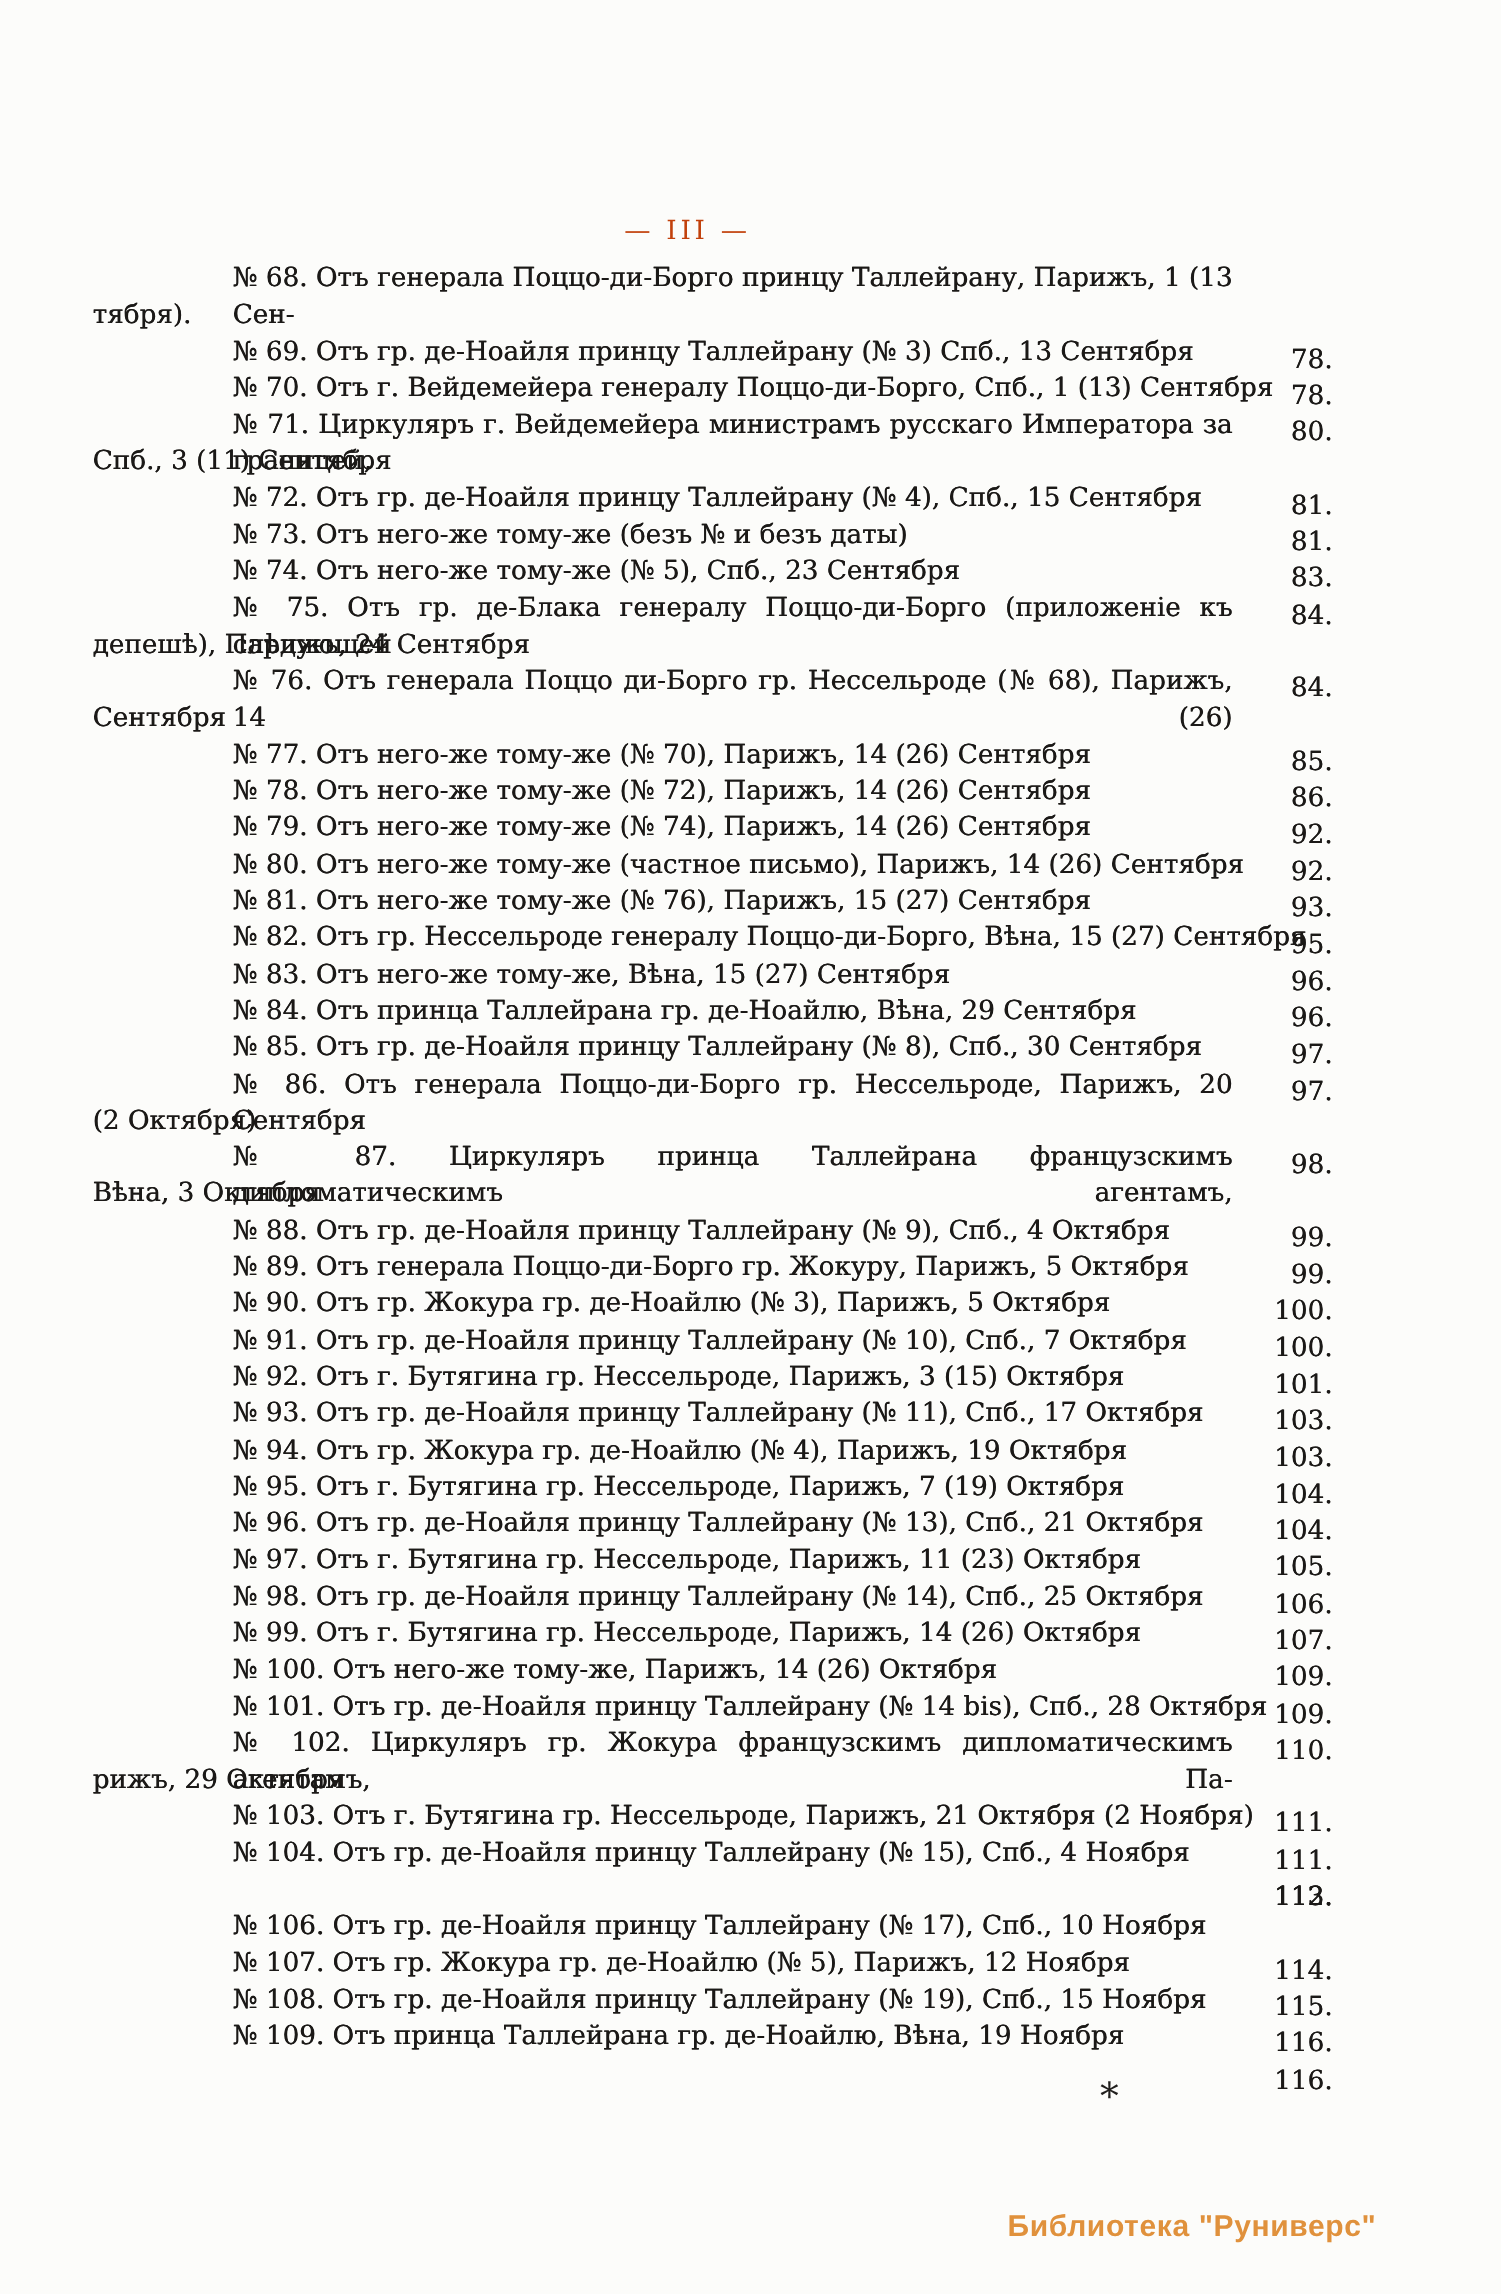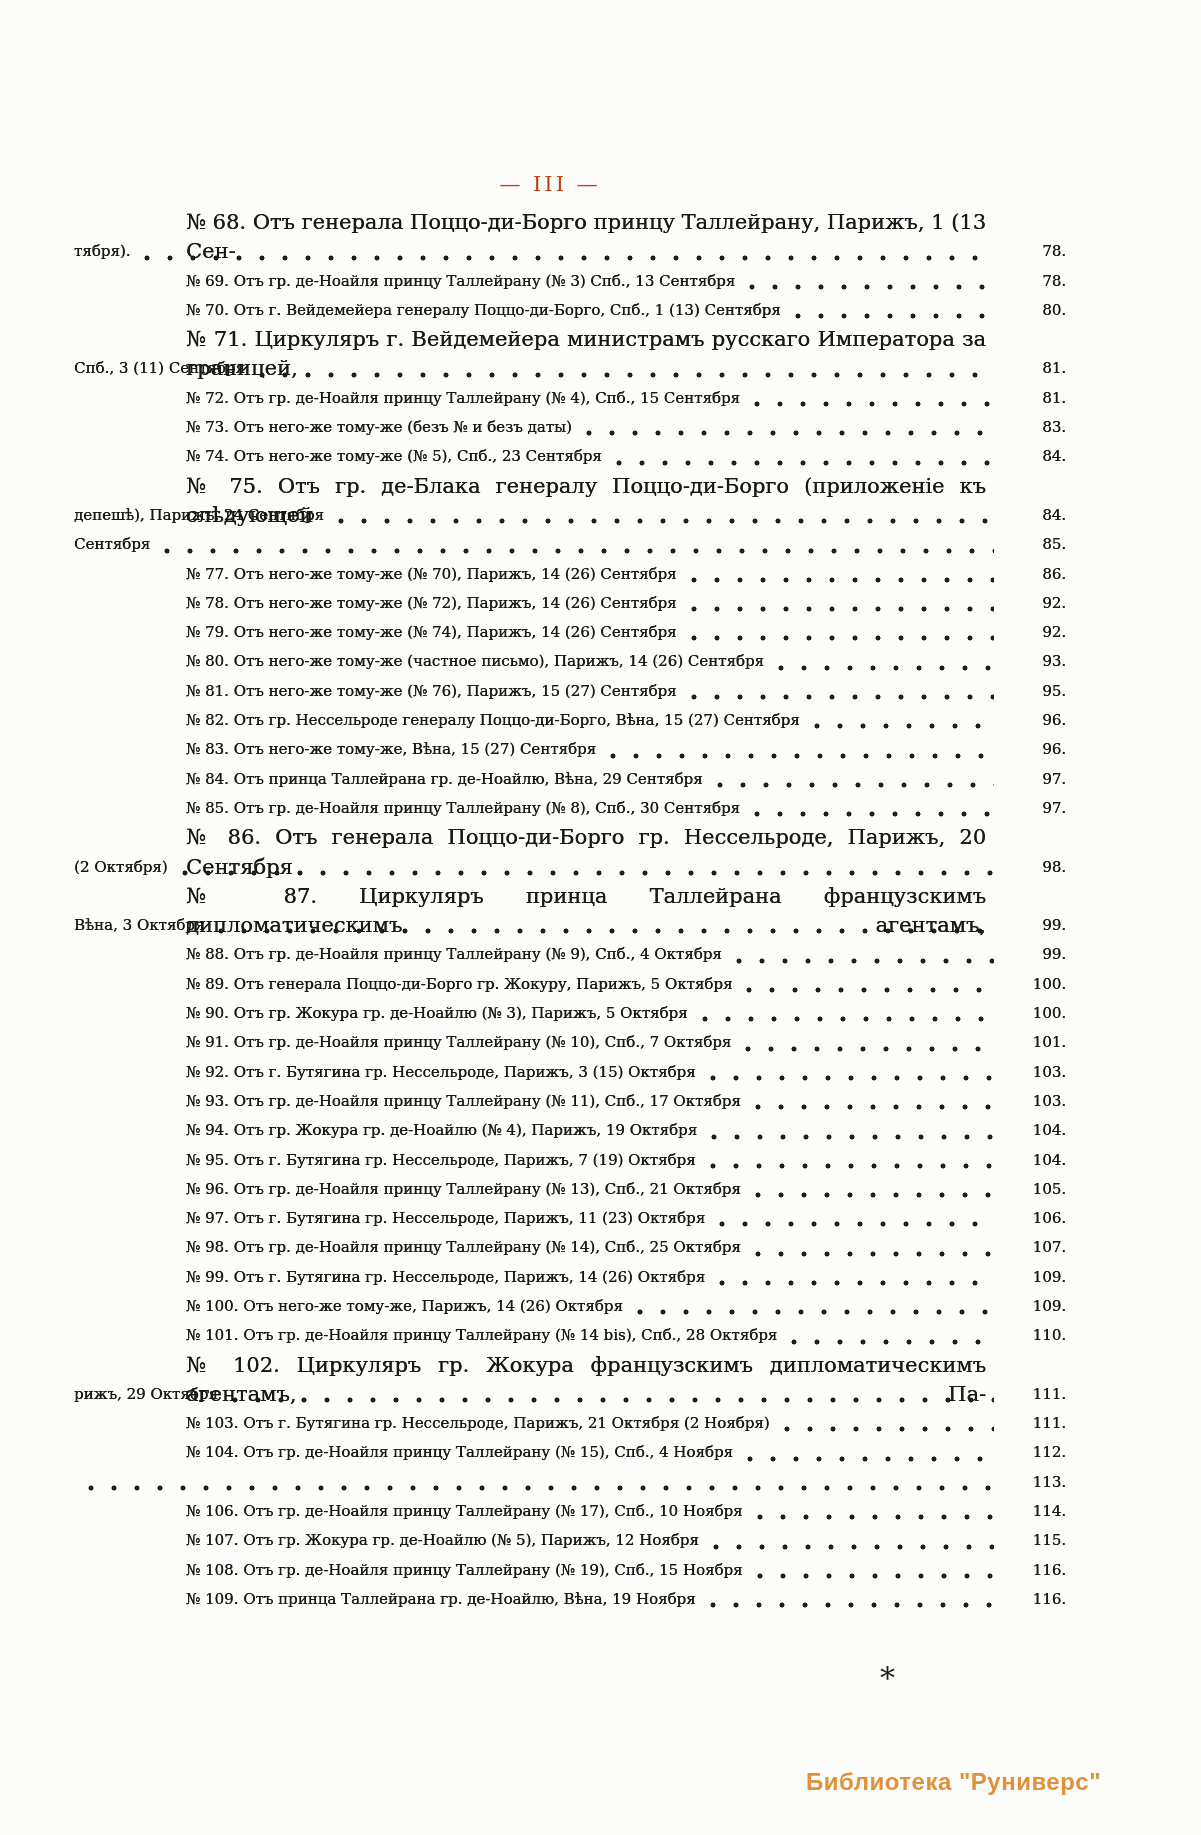--- a/index.html
+++ b/index.html
@@ -19,22 +19,23 @@
     letter-spacing:3px;
     color:#c2410c;
   }
   .toc{
     position:absolute;
     top:208px;left:74px;width:992px;
   }
   .row{
     display:flex;
     height:29.3px;
-    font-size:15px;
+    font-size:21px;
     white-space:nowrap;
+    flex-direction:column;
   }
   .row .text{
     line-height:29.3px;
     flex:0 0 auto;
     text-shadow:0.3px 0 0 #1b1917;
   }
   .row .text.first{padding-left:112px;}
   .jrow{
     box-sizing:border-box;
     height:29.3px;
@@ -120,20 +121,21 @@
       <span class="text first">№ 74. Отъ него-же тому-же (№ 5), Спб., 23 Сентября</span>
       <span class="leader"></span>
       <span class="pagenum">84.</span>
     </div>
     <div class="jrow first">№ 75. Отъ гр. де-Блака генералу Поццо-ди-Борго (приложеніе къ слѣдующей</div>
     <div class="row">
       <span class="text">депешѣ), Парижъ, 24 Сентября</span>
       <span class="leader"></span>
       <span class="pagenum">84.</span>
     </div>
+    <div class="jrow first">№ 76. Отъ генерала Поццо ди-Борго гр. Нессельроде (№ 68), Парижъ, 14 (26)</div>
     <div class="row">
       <span class="text">Сентября</span>
       <span class="leader"></span>
       <span class="pagenum">85.</span>
     </div>
     <div class="row">
       <span class="text first">№ 77. Отъ него-же тому-же (№ 70), Парижъ, 14 (26) Сентября</span>
       <span class="leader"></span>
       <span class="pagenum">86.</span>
     </div>

